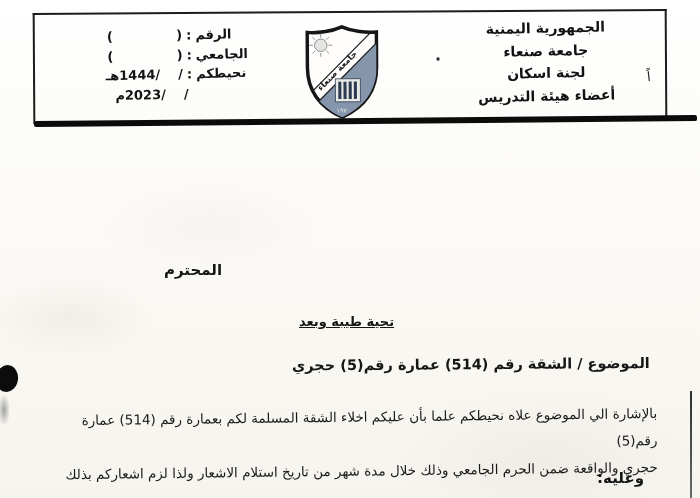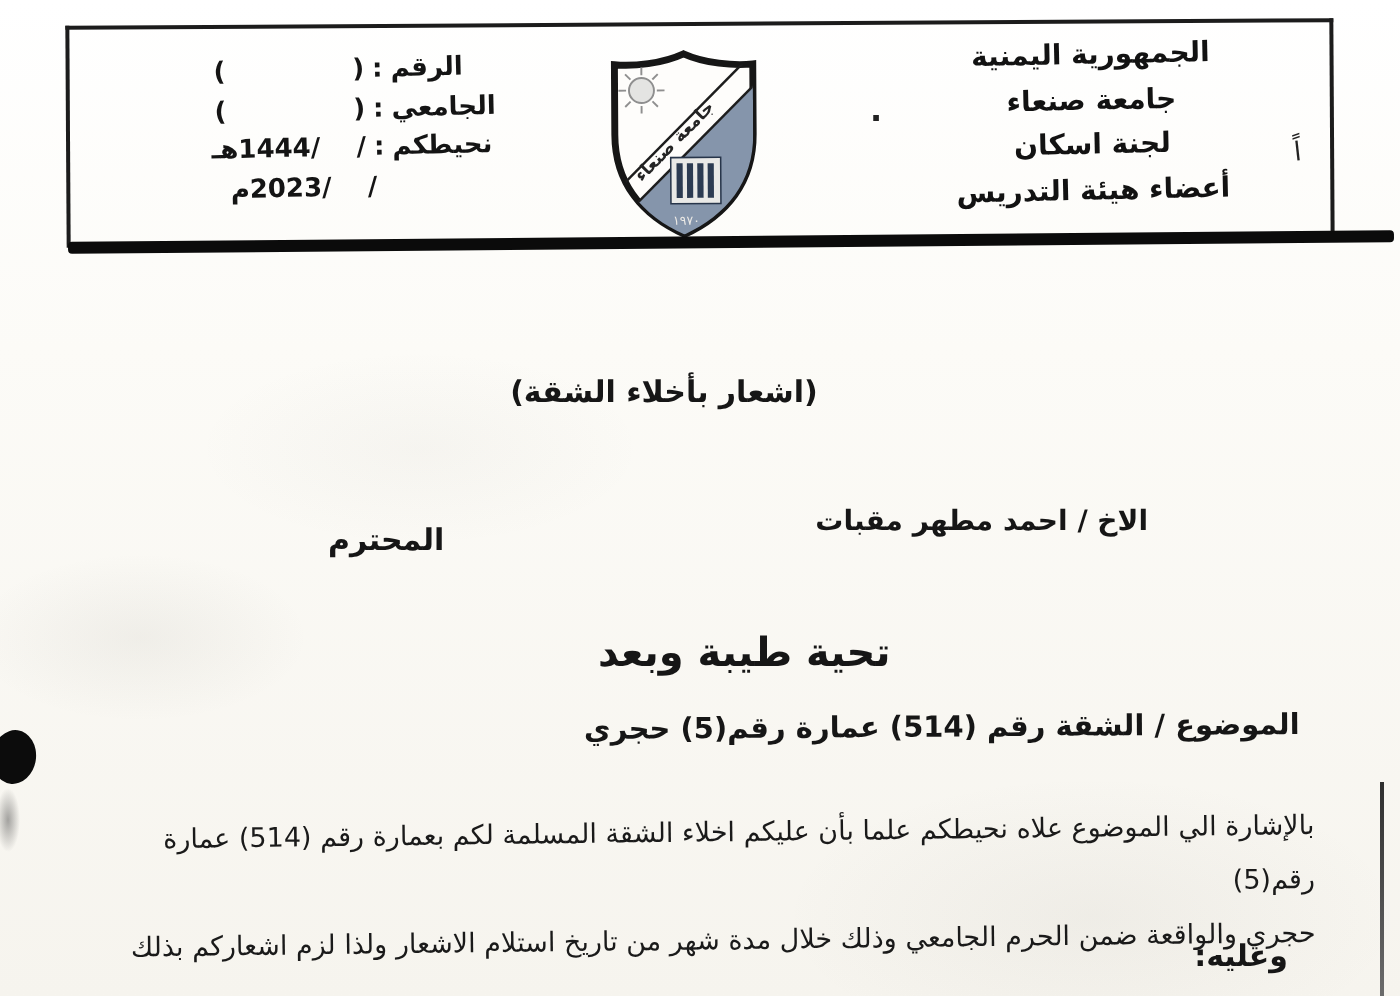--- a/index.html
+++ b/index.html
@@ -24,21 +24,21 @@
   .meta-row-indent{padding-right:66px;}
   .seal{left:264px;top:10px;width:86px;height:98px;}
   .stray-dot{left:400px;top:33px;font-size:16px;font-weight:bold;color:#222;}
   .stray-mark{left:612px;top:58px;font-size:13px;color:#222;transform:rotate(-6deg);}
   
   .rule{left:34px;top:118px;width:663px;height:6px;background:#0b0b0b;transform:rotate(-0.5deg);border-radius:2px;}
   
   .title{left:252px;top:187px;width:160px;text-align:center;direction:rtl;font-weight:bold;font-size:15px;}
   .recipient{right:126px;top:253px;direction:rtl;font-weight:bold;font-size:14px;}
   .honorific{left:164px;top:261px;direction:rtl;font-weight:bold;font-size:15px;text-align:center;}
-  .greeting{left:299px;top:314px;direction:rtl;font-weight:bold;font-size:20px;}
+  .greeting{left:299px;top:314px;direction:rtl;font-weight:bold;font-size:13px;text-decoration:underline;}
   .subject{right:50px;top:355px;direction:rtl;font-weight:bold;font-size:14.5px;transform:rotate(-0.4deg);transform-origin:right center;}
   .paragraph{right:43px;top:400px;width:616px;direction:rtl;text-align:right;font-size:13.5px;line-height:27px;color:#1a1a1a;transform:rotate(-0.7deg);transform-origin:right top;}
   .closing{right:56px;top:469px;direction:rtl;font-weight:bold;font-size:15px;margin-left:32px;}
   
   .ink-dot{left:-4px;top:365px;width:22px;height:27px;background:#0c0c0c;border-radius:50%;transform:rotate(8deg);}
   .ink-smudge{left:-2px;top:394px;width:12px;height:32px;background:radial-gradient(closest-side,rgba(60,60,60,.45),rgba(60,60,60,0));}
   .edge-line{left:690px;top:391px;width:2px;height:107px;background:linear-gradient(180deg,#2e2e2e,#6b6b6b);}
 </style>
 </head>
 <body>
@@ -110,23 +110,21 @@
         <span class="meta-value">/    /2023م</span>
       </div>
     </div>
 
     <span class="abs stray-dot">.</span>
     <span class="abs stray-mark">اً</span>
   </div>
 
   <div class="abs rule"></div>
 
-  <div class="abs title">(اشعار بأخلاء الشقة)</div>
 
-  <div class="abs recipient">الاخ / احمد مطهر مقبات</div>
   <div class="abs honorific">المحترم</div>
 
   <div class="abs greeting">تحية طيبة وبعد</div>
 
   <div class="abs subject">الموضوع / الشقة رقم (514) عمارة رقم(5) حجري</div>
 
   <div class="abs paragraph">
     <div class="para-line">بالإشارة الي الموضوع علاه نحيطكم علما بأن عليكم اخلاء الشقة المسلمة لكم بعمارة رقم (514) عمارة رقم(5)</div>
     <div class="para-line">حجري والواقعة ضمن الحرم الجامعي وذلك خلال مدة شهر من تاريخ استلام الاشعار ولذا لزم اشعاركم بذلك</div>
   </div>

